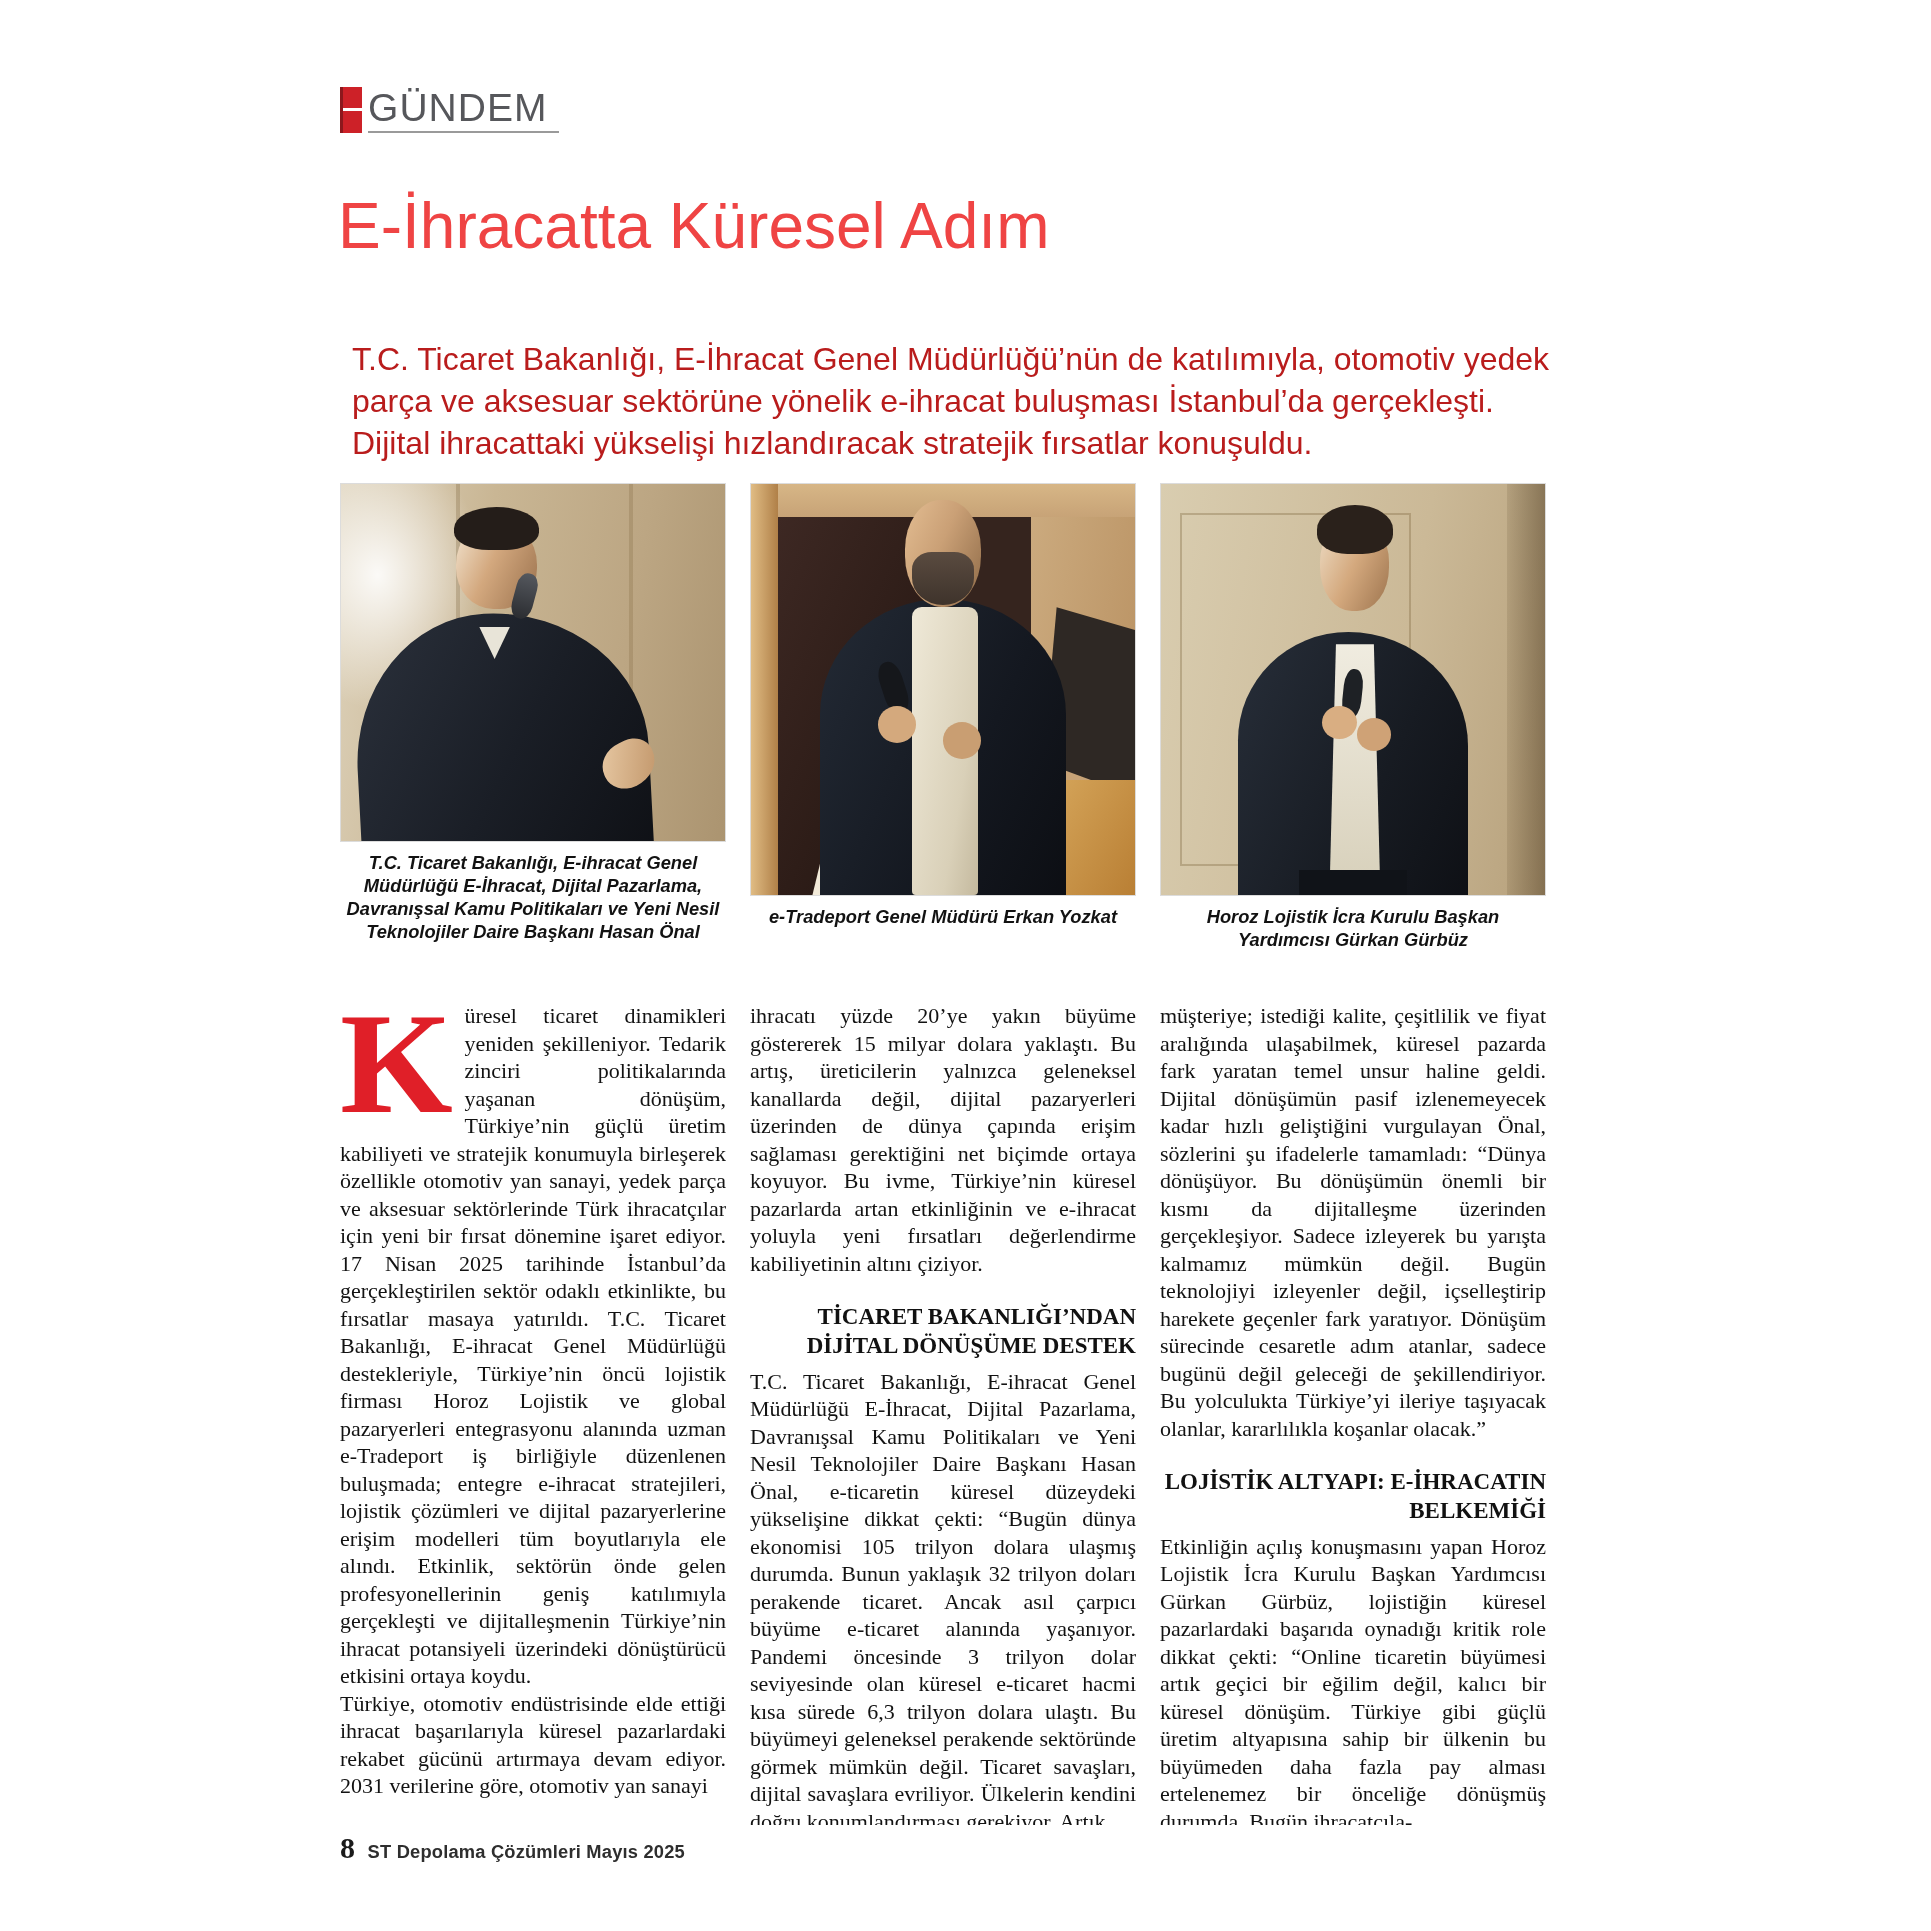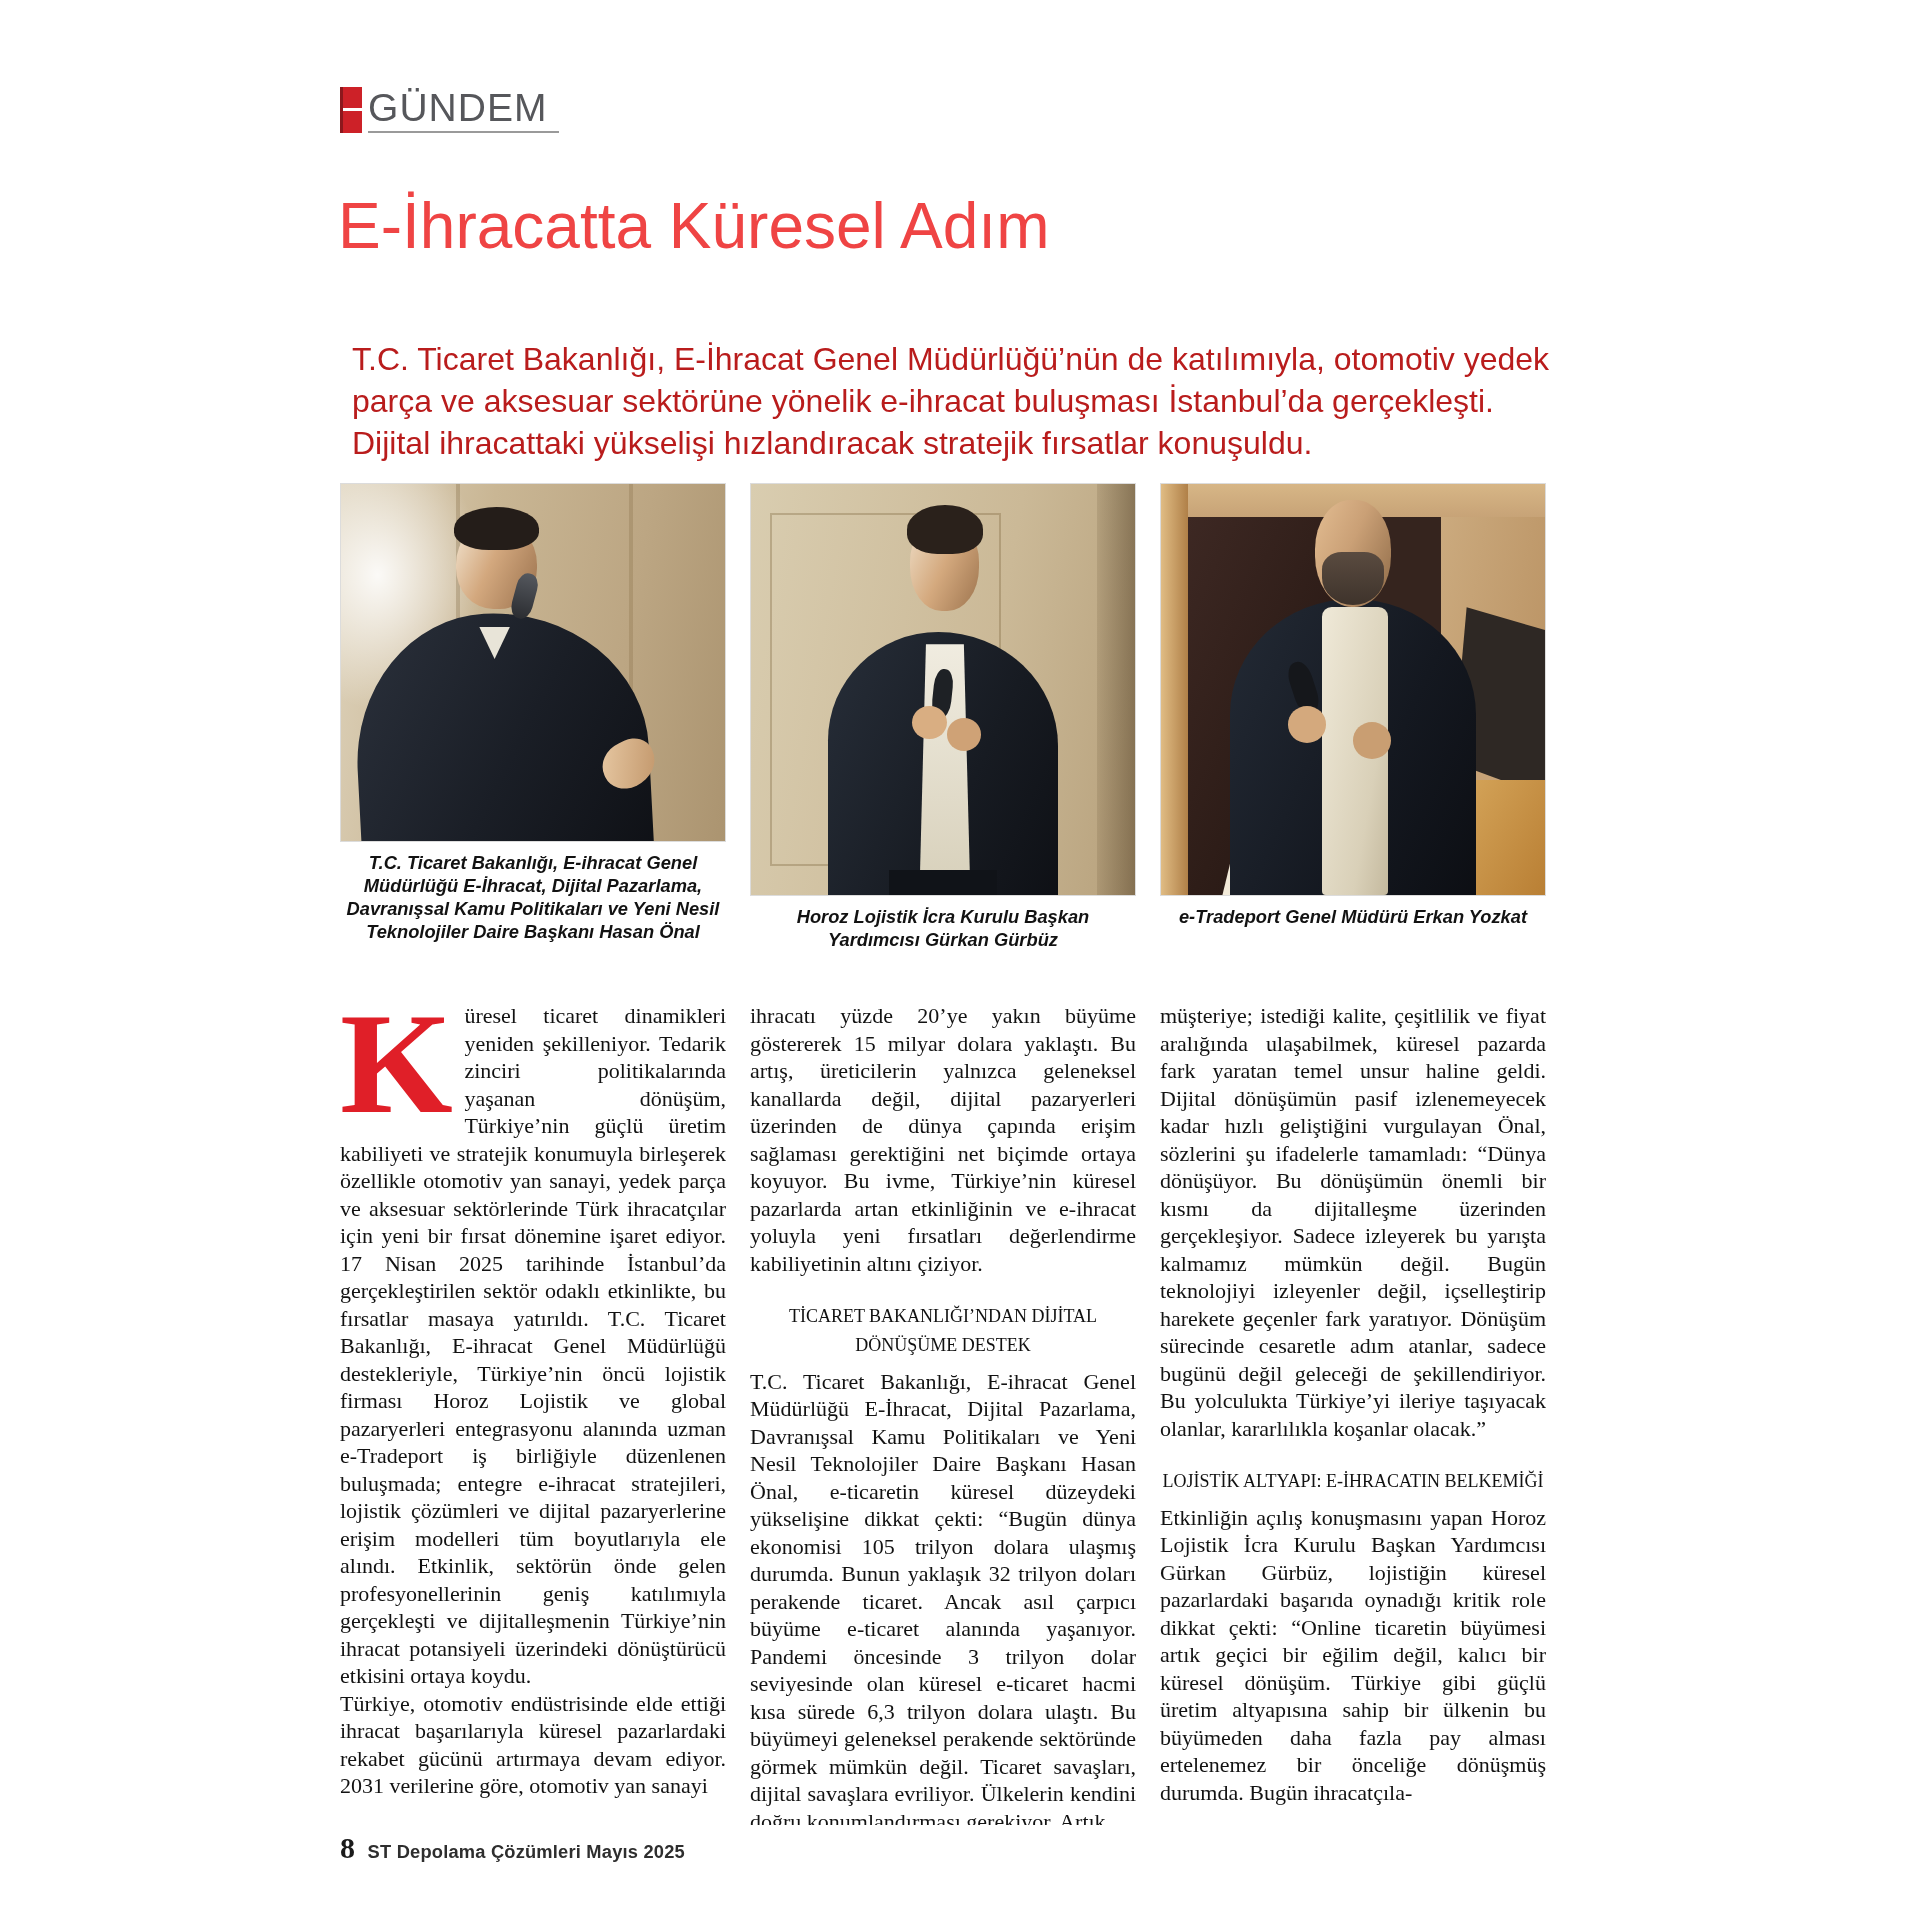--- a/index.html
+++ b/index.html
@@ -83,22 +83,22 @@
   .a3-hand1{left:33%;top:54%;width:10%;height:9%;background:#d4a97d;border-radius:50%;}
   .a3-hand2{left:50%;top:58%;width:10%;height:9%;background:#c99e72;border-radius:50%;}
 
   
   .columns{position:absolute;left:340px;top:1002px;width:1207px;height:823px;display:flex;gap:24px;overflow:hidden;}
   .col{width:386px;font-family:"Liberation Serif",serif;font-size:22px;line-height:27.5px;
        color:#121212;text-align:justify;hyphens:auto;}
   .body-p{margin:0;}
   .dropcap{float:left;font-family:"Liberation Serif",serif;font-weight:bold;color:#e01f28;
            font-size:145px;line-height:114px;margin:3.9px 11.6px 0 0;}
-  .subhead{margin:25px 0 7.7px;font-family:"Liberation Serif",serif;font-weight:normal;font-size:18px;
-           line-height:29px;color:#111111;text-align:center;}
+  .subhead{margin:25px 0 7.7px;font-family:"Liberation Serif",serif;font-weight:bold;font-size:23px;
+           line-height:29px;color:#111111;text-align:right;}
 
   
   .pagefoot{position:absolute;left:340px;top:1831px;display:flex;align-items:baseline;gap:12.6px;}
   .pn{font-family:"Liberation Serif",serif;font-weight:bold;font-size:30px;color:#1a1a1a;}
   .mag{font-family:Liberation Sans, sans-serif;font-weight:bold;font-size:18.3px;color:#2e2e2e;letter-spacing:0.2px;}
 </style>
 </head>
 <body>
 
 <div class="page">
@@ -123,37 +123,20 @@
         <div class="a1-line1"></div>
         <div class="a1-line2"></div>
         <div class="a1-suit"></div>
         <div class="a1-shirt"></div>
         <div class="a1-head"></div>
         <div class="a1-hair"></div>
         <div class="a1-mic"></div>
         <div class="a1-hand"></div>
       </div>
       <figcaption>T.C. Ticaret Bakanlığı, E-ihracat Genel Müdürlüğü E-İhracat, Dijital Pazarlama, Davranışsal Kamu Politikaları ve Yeni Nesil Teknolojiler Daire Başkanı Hasan Önal</figcaption>
-    </figure>
-
-    <figure>
-      <div class="art art-2">
-        <div class="a2-wall"></div>
-        <div class="a2-panel"></div>
-        <div class="a2-band"></div>
-        <div class="a2-suit"></div>
-        <div class="a2-shirt"></div>
-        <div class="a2-trouser"></div>
-        <div class="a2-head"></div>
-        <div class="a2-hair"></div>
-        <div class="a2-mic"></div>
-        <div class="a2-hand1"></div>
-        <div class="a2-hand2"></div>
-      </div>
-      <figcaption>Horoz Lojistik İcra Kurulu Başkan Yardımcısı Gürkan Gürbüz</figcaption>
     </figure>
 
     <figure>
       <div class="art art-3">
         <div class="a3-wall"></div>
         <div class="a3-topband"></div>
         <div class="a3-stripe"></div>
         <div class="a3-door"></div>
         <div class="a3-darkmid"></div>
         <div class="a3-wallR"></div>
@@ -164,20 +147,37 @@
         <div class="a3-shirtC"></div>
         <div class="a3-head"></div>
         <div class="a3-beard"></div>
         <div class="a3-mic"></div>
         <div class="a3-hand1"></div>
         <div class="a3-hand2"></div>
       </div>
       <figcaption>e-Tradeport Genel Müdürü Erkan Yozkat</figcaption>
     </figure>
 
+    <figure>
+      <div class="art art-2">
+        <div class="a2-wall"></div>
+        <div class="a2-panel"></div>
+        <div class="a2-band"></div>
+        <div class="a2-suit"></div>
+        <div class="a2-shirt"></div>
+        <div class="a2-trouser"></div>
+        <div class="a2-head"></div>
+        <div class="a2-hair"></div>
+        <div class="a2-mic"></div>
+        <div class="a2-hand1"></div>
+        <div class="a2-hand2"></div>
+      </div>
+      <figcaption>Horoz Lojistik İcra Kurulu Başkan Yardımcısı Gürkan Gürbüz</figcaption>
+    </figure>
+
   </div>
 
   <div class="columns">
 
     <div class="col">
       <p class="body-p"><span class="dropcap">K</span><span>üresel ticaret dinamikleri yeniden şekilleniyor. Tedarik zinciri politikalarında yaşanan dönüşüm, Türkiye’nin güçlü üretim kabiliyeti ve stratejik konumuyla birleşerek özellikle otomotiv yan sanayi, yedek parça ve aksesuar sektörlerinde Türk ihracatçılar için yeni bir fırsat dönemine işaret ediyor. 17 Nisan 2025 tarihinde İstanbul’da gerçekleştirilen sektör odaklı etkinlikte, bu fırsatlar masaya yatırıldı. T.C. Ticaret Bakanlığı, E-ihracat Genel Müdürlüğü destekleriyle, Türkiye’nin öncü lojistik firması Horoz Lojistik ve global pazaryerleri entegrasyonu alanında uzman e-Tradeport iş birliğiyle düzenlenen buluşmada; entegre e-ihracat stratejileri, lojistik çözümleri ve dijital pazaryerlerine erişim modelleri tüm boyutlarıyla ele alındı. Etkinlik, sektörün önde gelen profesyonellerinin geniş katılımıyla gerçekleşti ve dijitalleşmenin Türkiye’nin ihracat potansiyeli üzerindeki dönüştürücü etkisini ortaya koydu.</span></p>
       <p class="body-p">Türkiye, otomotiv endüstrisinde elde ettiği ihracat başarılarıyla küresel pazarlardaki rekabet gücünü artırmaya devam ediyor. 2031 verilerine göre, otomotiv yan sanayi</p>
     </div>
 
     <div class="col">

